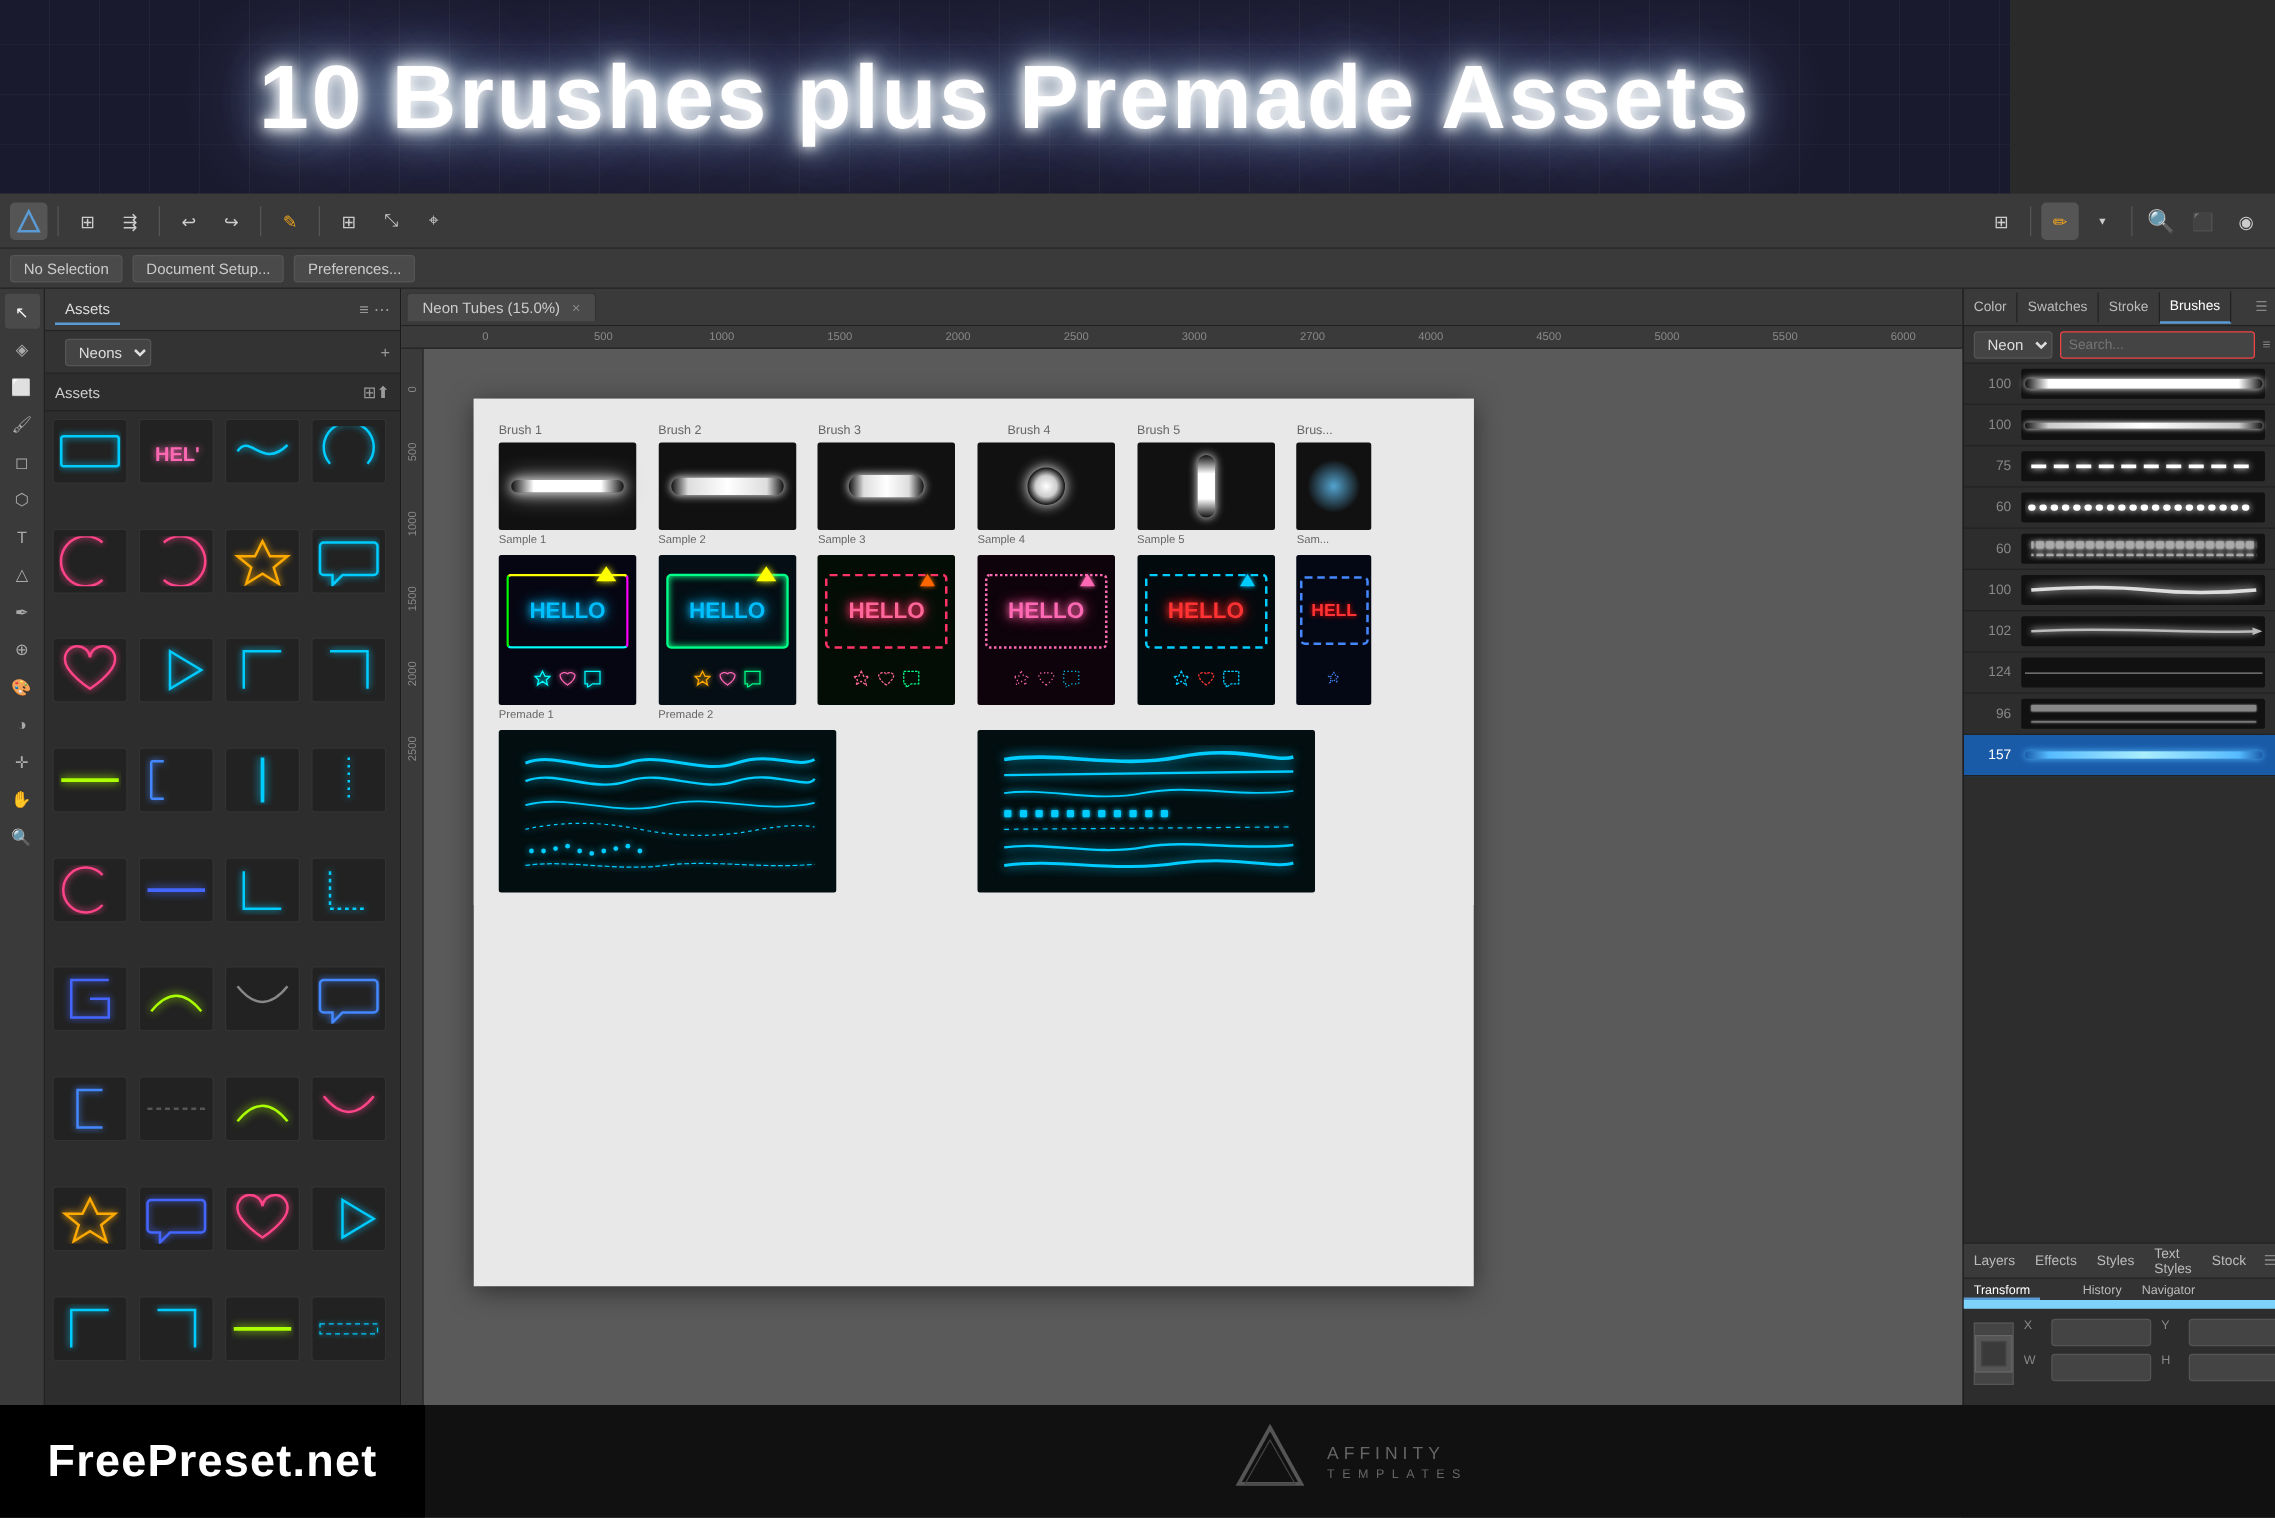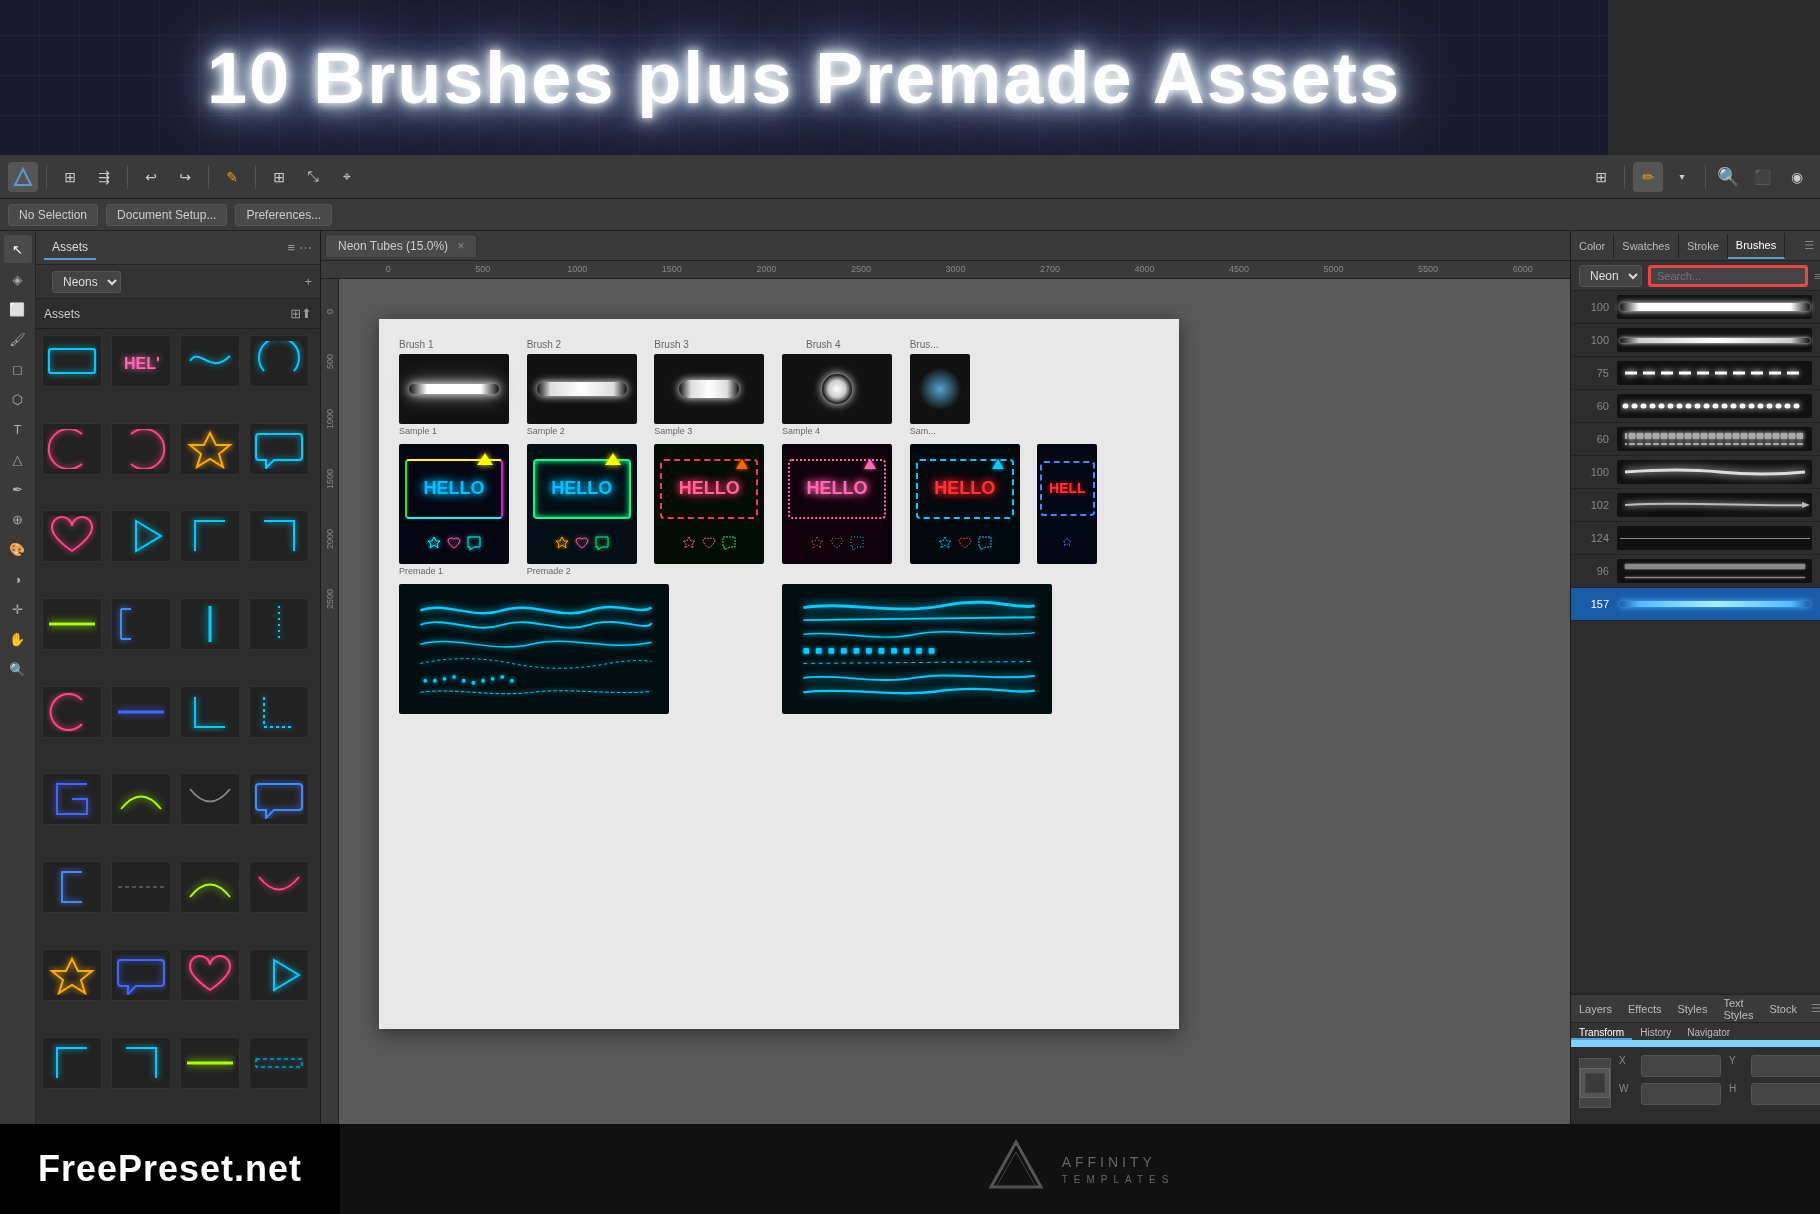--- a/index.html
+++ b/index.html
@@ -153,21 +153,21 @@
       padding: 6px 8px; color: #bbb; cursor: pointer; border-right: 1px solid #222;
     }
     .rp-tab.active { color: #fff; border-bottom: 2px solid #5b9bd5; }
 
     #brushes-panel { flex: 1; display: flex; flex-direction: column; overflow: hidden; }
     #brushes-header {
       height: 30px; background: #333; display: flex; align-items: center; padding: 0 8px; gap: 6px;
       border-bottom: 1px solid #222;
     }
     .brush-search {
-      flex: 1; height: 22px; background: #444; border: 3px solid #ef4444; border-radius: 3px;
+      flex: 1; height: 22px; background: #444; border: 1px solid #ef4444; border-radius: 3px;
       color: #ddd; font-size: 11px; padding: 0 6px;
     }
     #brushes-list { flex: 1; overflow-y: auto; }
     #brushes-list::-webkit-scrollbar { width: 6px; }
     #brushes-list::-webkit-scrollbar-track { background: #2d2d2d; }
     #brushes-list::-webkit-scrollbar-thumb { background: #555; border-radius: 3px; }
 
     .brush-entry {
       display: flex; align-items: center; padding: 4px 8px; border-bottom: 1px solid #222; cursor: pointer;
       gap: 8px;
@@ -571,20 +571,27 @@
               </div>
 
               <div>
                 <div style="font-size:10px;color:#666;margin-bottom:4px;padding-left:24px;">Brush 4</div>
                 <div style="width:110px;height:70px;background:#111;border-radius:2px;display:flex;align-items:center;justify-content:center;">
                   <div style="width:30px;height:30px;background:radial-gradient(circle,#fff,#ccc 40%,transparent 70%);border-radius:50%;box-shadow:0 0 10px #fff;"></div>
                 </div>
                 <div style="font-size:9px;color:#666;margin-top:2px;">Sample 4</div>
               </div>
 
+              <div>
+                <div style="font-size:10px;color:#666;margin-bottom:4px;">Brush 5</div>
+                <div style="width:110px;height:70px;background:#111;border-radius:2px;display:flex;align-items:center;justify-content:center;">
+                  <div style="width:14px;height:50px;background:linear-gradient(180deg,transparent,#fff 30%,#fff 70%,transparent);border-radius:7px;box-shadow:0 0 8px #fff;"></div>
+                </div>
+                <div style="font-size:9px;color:#666;margin-top:2px;">Sample 5</div>
+              </div>
 
               <div>
                 <div style="font-size:10px;color:#666;margin-bottom:4px;">Brus...</div>
                 <div style="width:60px;height:70px;background:#111;border-radius:2px;display:flex;align-items:center;justify-content:center;overflow:hidden;">
                   <div style="width:50px;height:50px;background:radial-gradient(circle,rgba(100,200,255,0.8),transparent 60%);border-radius:50%;"></div>
                 </div>
                 <div style="font-size:9px;color:#666;margin-top:2px;">Sam...</div>
               </div>
             </div>
 
@@ -882,21 +889,21 @@
         <div id="right-bottom-tabs">
           <div class="rb-tab">Layers</div>
           <div class="rb-tab">Effects</div>
           <div class="rb-tab">Styles</div>
           <div class="rb-tab">Text Styles</div>
           <div class="rb-tab">Stock</div>
           <span style="margin-left:auto;padding:0 6px;color:#888;cursor:pointer;">☰</span>
         </div>
         <div style="display:flex;border-bottom:7px solid #7dd3fc;height:24px;background:#333;">
           <div class="rb-tab active" style="font-size:10px;padding:4px 8px;">Transform</div>
-          <div class="rb-tab" style="font-size:10px;padding:4px 8px;">History</div>
+          <div class="rb-tab" style="font-size:10px;padding:4px 8px;margin-left:26px;">History</div>
           <div class="rb-tab" style="font-size:10px;padding:4px 8px;">Navigator</div>
         </div>
         <div id="transform-panel">
           <div style="display:flex;gap:8px;align-items:center;margin-bottom:6px;">
             <div class="transform-preview">
               <div style="width:30px;height:30px;background:#555;border:1px solid #666;display:flex;align-items:center;justify-content:center;">
                 <div style="width:20px;height:20px;background:#3a3a3a;border:1px solid #444;"></div>
               </div>
             </div>
             <div>

